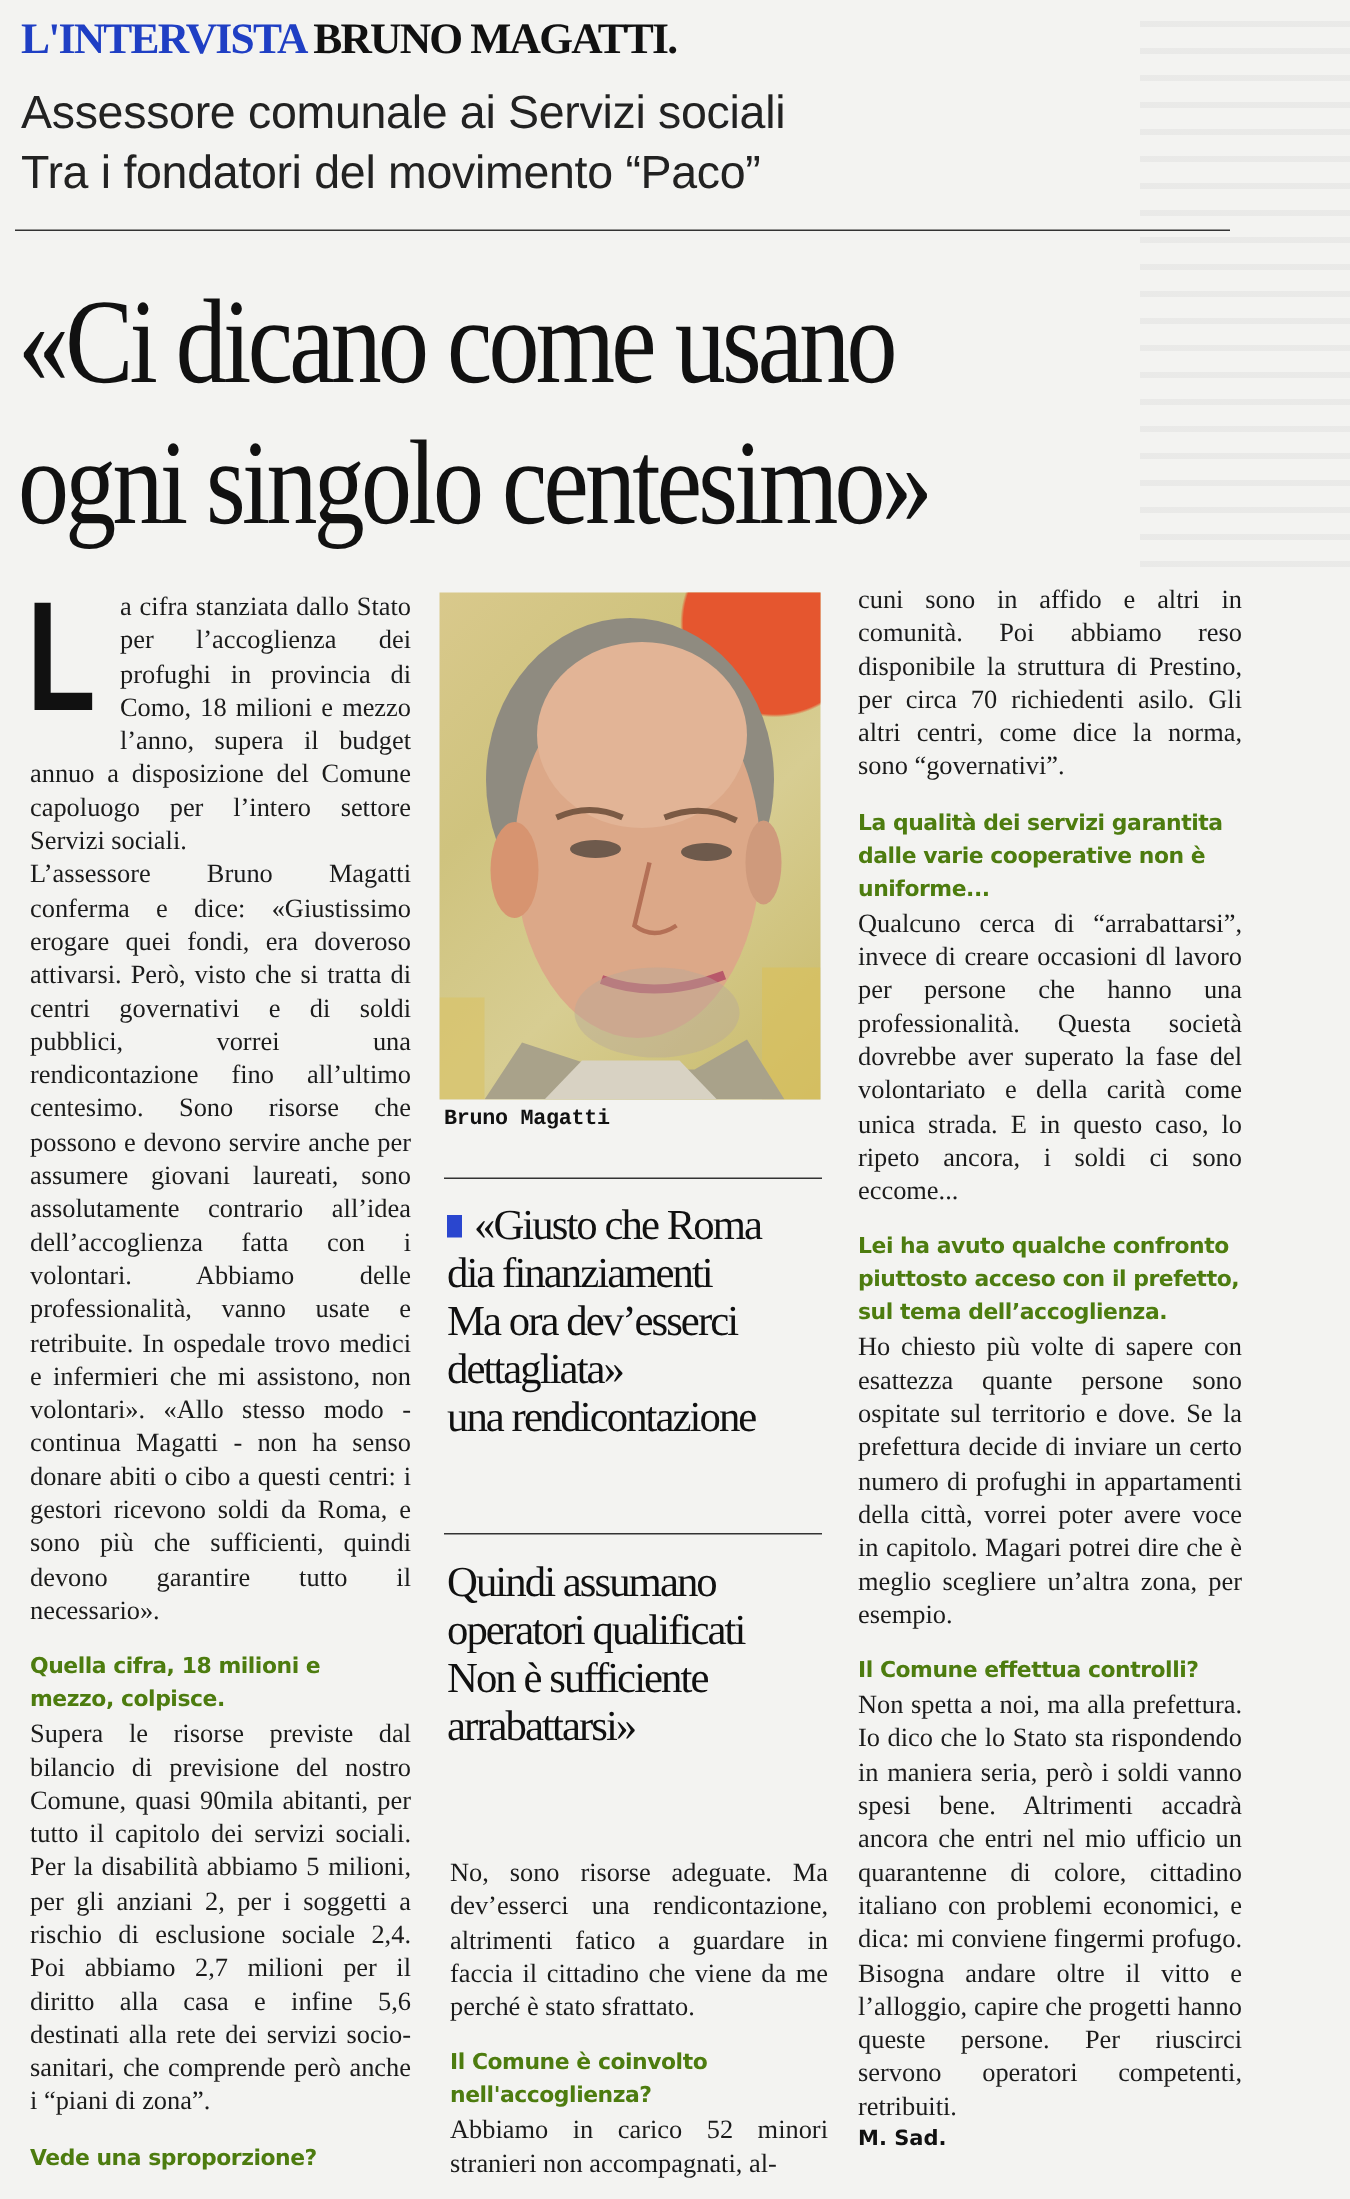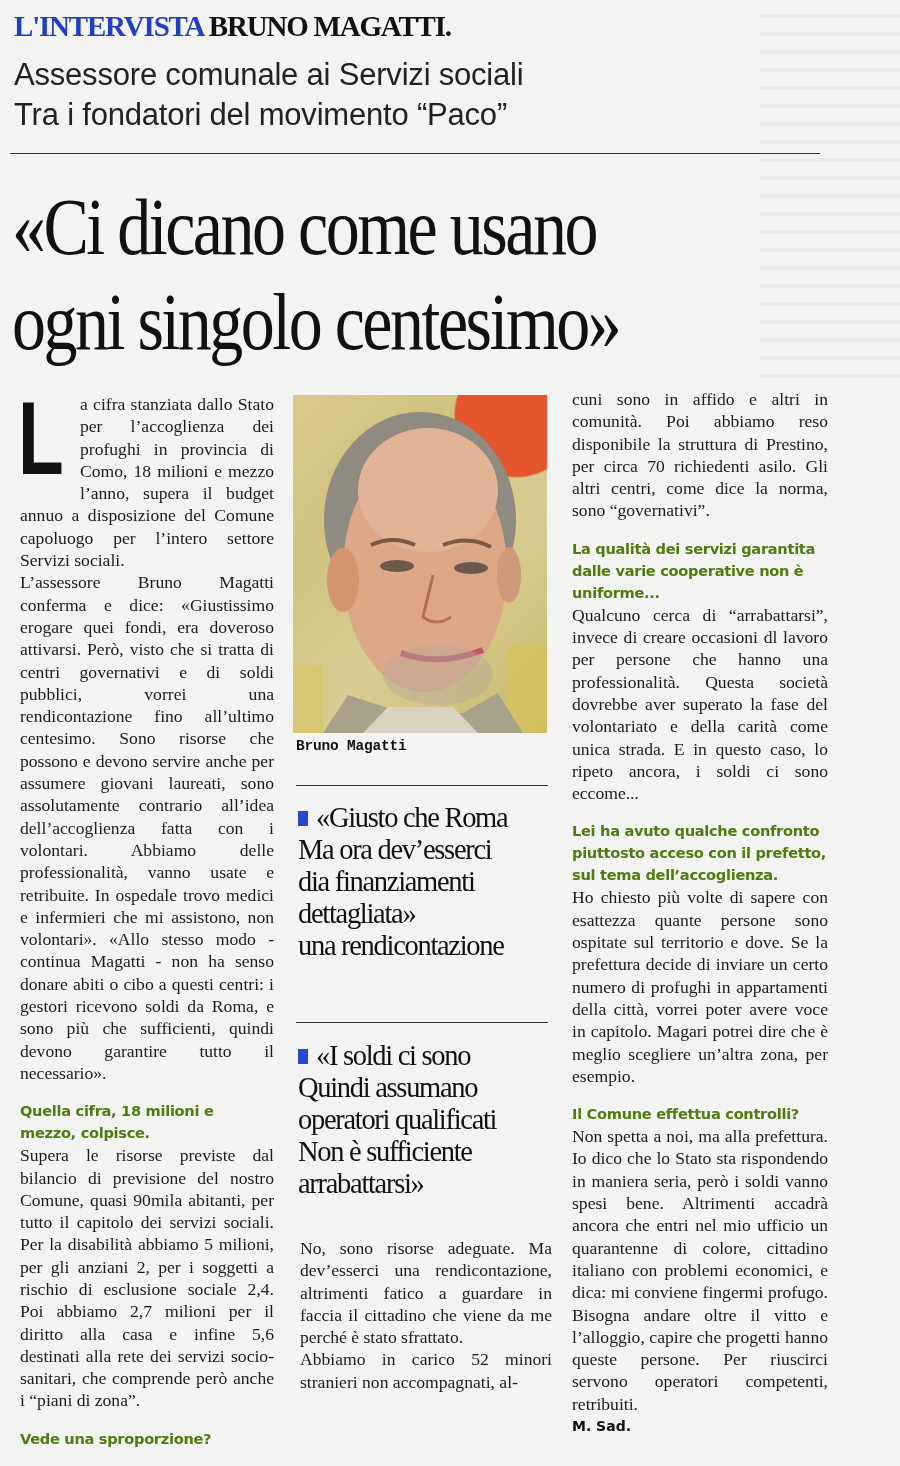--- a/index.html
+++ b/index.html
@@ -175,37 +175,37 @@
     <path d="M108 258 Q145 272 190 255" stroke="#b8586a" stroke-width="6" fill="none"></path>
 
     <ellipse cx="145" cy="280" rx="55" ry="30" fill="#b9a89a" opacity="0.45"></ellipse>
   </svg>
 </div>
 <div class="caption">Bruno Magatti</div>
 
 <div class="pull-rule r1"></div>
 <div class="pullquote p1">
   <span class="line"><span class="bullet"></span><span>«Giusto che Roma</span></span>
+  <span class="line">dia finanziamenti</span>
   <span class="line">Ma ora dev’esserci</span>
-  <span class="line">dia finanziamenti</span>
   <span class="line">dettagliata»</span>
   <span class="line">una rendicontazione</span>
 </div>
 
 <div class="pull-rule r2"></div>
 <div class="pullquote p2">
-  <span class="line"><span class="bullet"></span><span>«I soldi ci sono</span></span>
   <span class="line">Quindi assumano</span>
   <span class="line">operatori qualificati</span>
   <span class="line">Non è sufficiente</span>
   <span class="line">arrabattarsi»</span>
 </div>
 
 <div class="col2-text">
   <p>No, sono risorse adeguate. Ma dev’esserci una rendicontazione, altrimenti fatico a guardare in faccia il cittadino che viene da me perché è stato sfrattato.</p>
+  <div class="q spaced">Il Comune è coinvolto nell'accoglienza?</div>
   <p>Abbiamo in carico 52 minori stranieri non accompagnati, al-</p>
 </div>
 
 <div class="col col3">
   <p>cuni sono in affido e altri in comunità. Poi abbiamo reso disponibile la struttura di Prestino, per circa 70 richiedenti asilo. Gli altri centri, come dice la norma, sono “governativi”.</p>
   <div class="q spaced">La qualità dei servizi garantita dalle varie cooperative non è uniforme...</div>
   <p>Qualcuno cerca di “arrabattarsi”, invece di creare occasioni dl lavoro per persone che hanno una professionalità. Questa società dovrebbe aver superato la fase del volontariato e della carità come unica strada. E in questo caso, lo ripeto ancora, i soldi ci sono eccome...</p>
   <div class="q spaced">Lei ha avuto qualche confronto piuttosto acceso con il prefetto, sul tema dell’accoglienza.</div>
   <p>Ho chiesto più volte di sapere con esattezza quante persone sono ospitate sul territorio e dove. Se la prefettura decide di inviare un certo numero di profughi in appartamenti della città, vorrei poter avere voce in capitolo. Magari potrei dire che è meglio scegliere un’altra zona, per esempio.</p>
   <div class="q spaced">Il Comune effettua controlli?</div>

